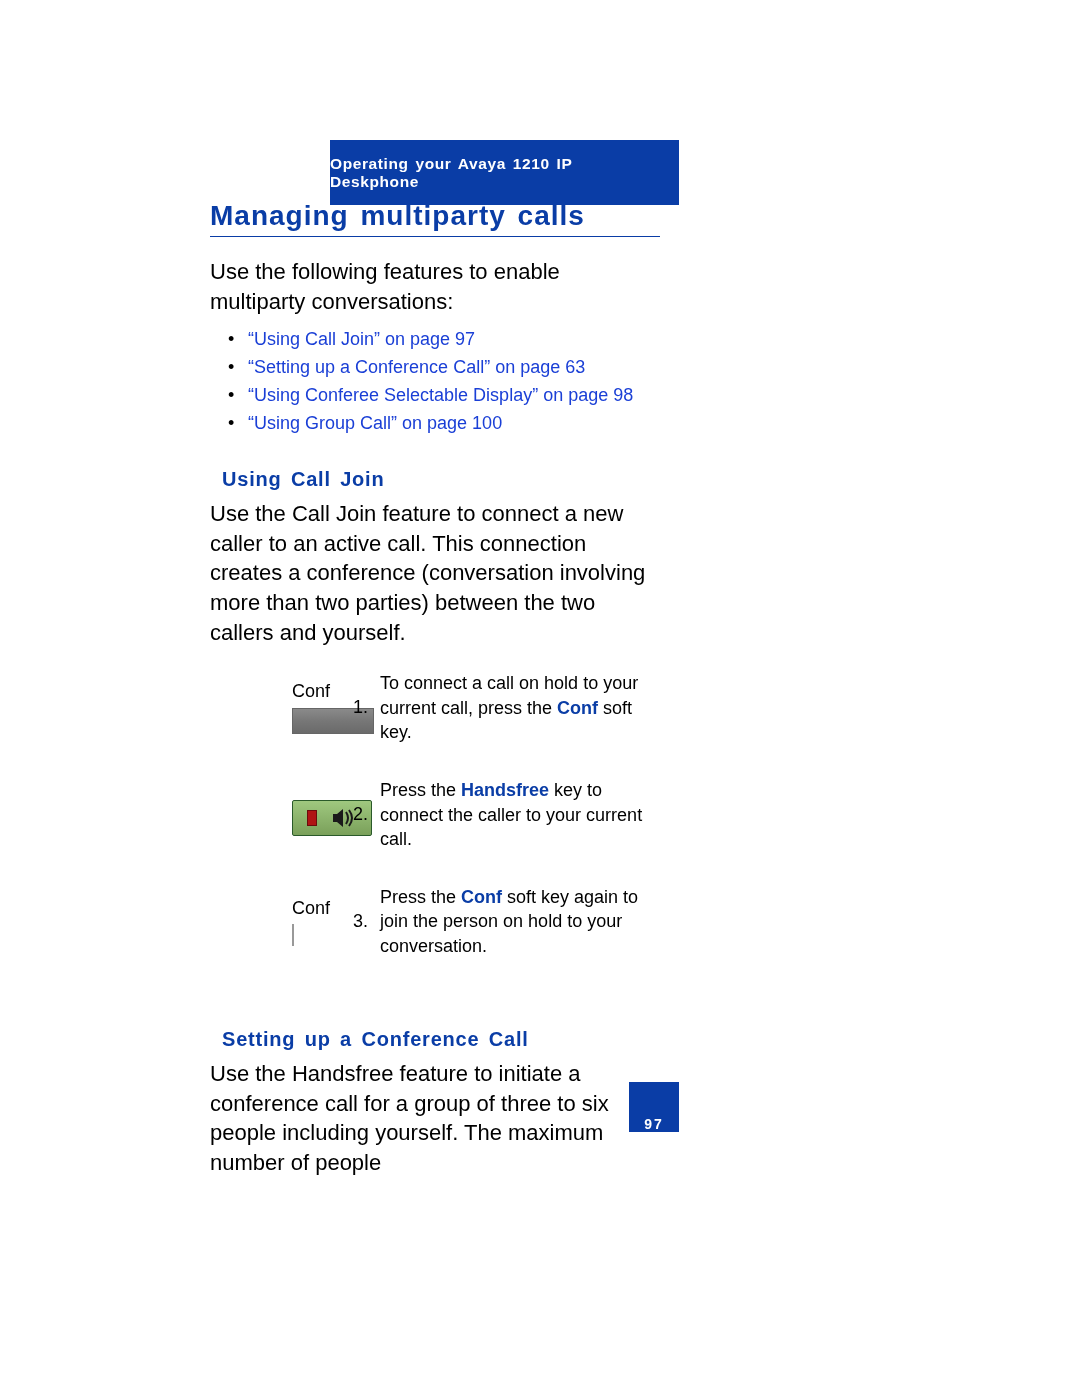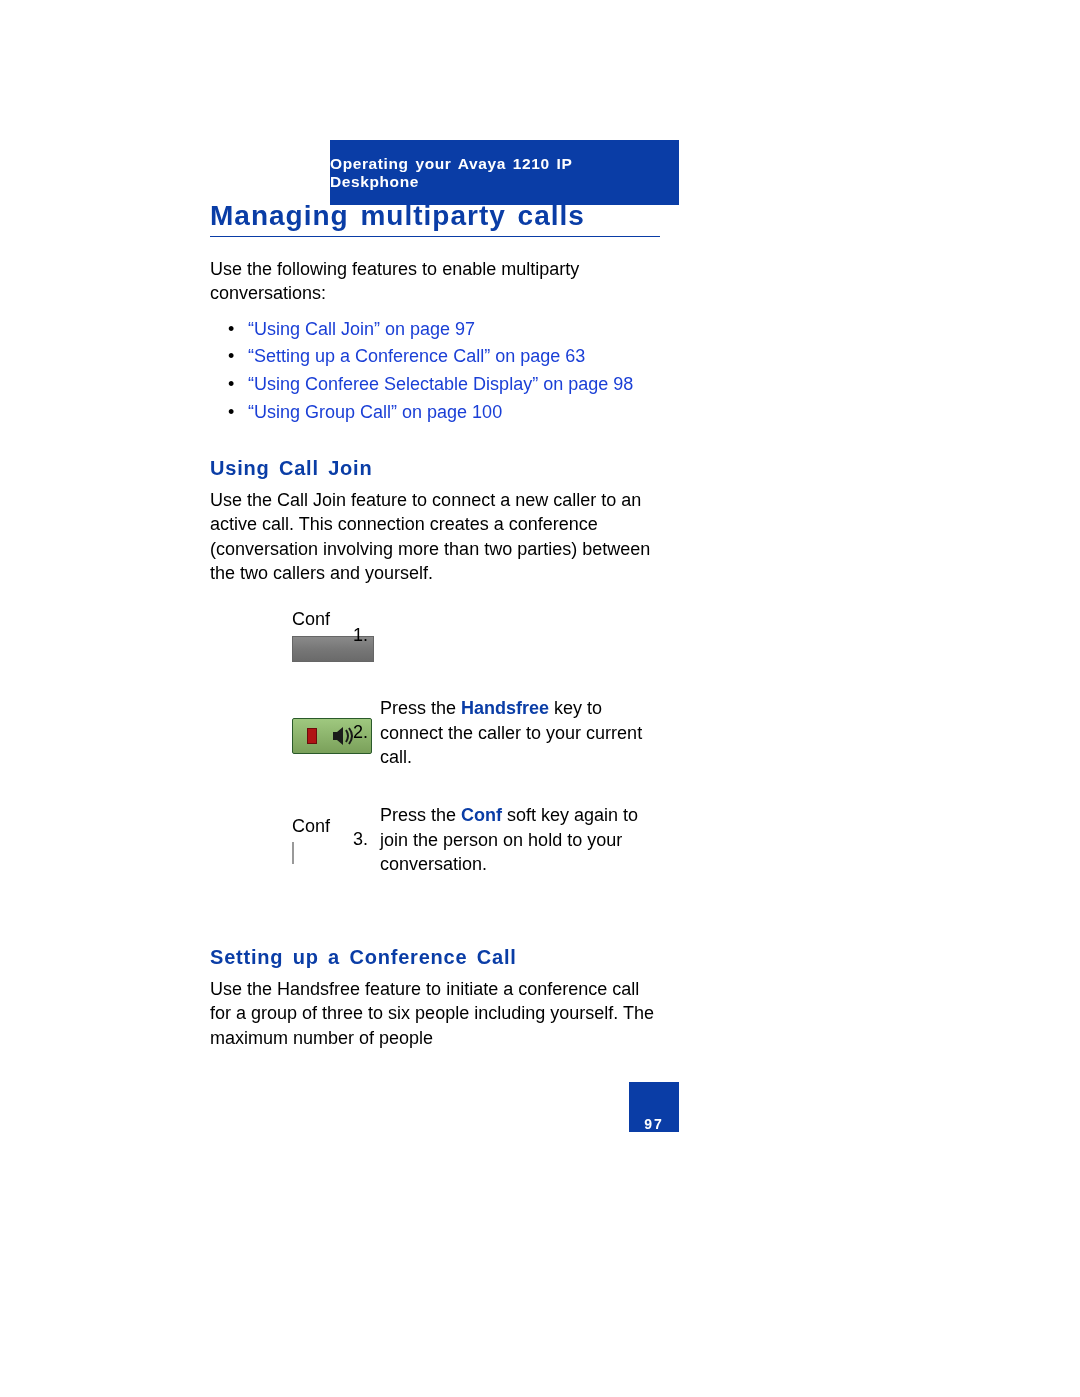--- a/index.html
+++ b/index.html
@@ -41,21 +41,21 @@
     color:var(--blue);
     font-size:28px;
     font-weight:700;
     letter-spacing:1px;
     word-spacing:3px;
     border-bottom:1px solid var(--blue);
     padding-bottom:4px;
     margin:0 0 20px 0;
   }
   p.body{
-    font-size:18px;
+    font-size:22px;
     line-height:1.35;
     margin:8px 0 10px 0;
   }
   ul.links{
     list-style:none;
     padding-left:18px;
     margin:4px 0 30px 0;
   }
   ul.links li{
     font-size:18px;
@@ -69,21 +69,21 @@
     position:absolute;
     left:0;
     color:#000;
   }
   h2.sub{
     color:var(--blue);
     font-size:20px;
     font-weight:700;
     letter-spacing:.8px;
     word-spacing:3px;
-    margin:0 0 8px 0;
+    margin:0 0 8px 12px;
   }
   .steps{
     margin:24px 0 40px 0;
   }
   .step-row{
     display:flex;
     align-items:center;
     margin-bottom:34px;
   }
   .icon-col{
@@ -162,20 +162,23 @@
     <p class="body">Use the Call Join feature to connect a new caller to an active call. This connection creates a conference (conversation involving more than two parties) between the two callers and yourself.</p>
 
     <div class="steps">
 
       <div class="step-row">
         <div class="icon-col">
           <span class="icon-label">Conf</span>
           <span class="softkey"></span>
         </div>
         <div class="num-col">1.</div>
+        <div class="text-col">
+          <span>To connect a call on hold to your current call, press the </span><b>Conf</b><span> soft key.</span>
+        </div>
       </div>
 
       <div class="step-row">
         <div class="icon-col">
           <span class="handsfree">
             <span class="led"></span>
             <span class="speaker-icon">
               <svg width="26" height="22" viewBox="0 0 26 22">
                 <polygon points="1,7 5,7 11,2 11,20 5,15 1,15" fill="#1a1a1a"></polygon>
                 <path d="M14 5 Q18 11 14 17" stroke="#1a1a1a" stroke-width="2" fill="none"></path>

